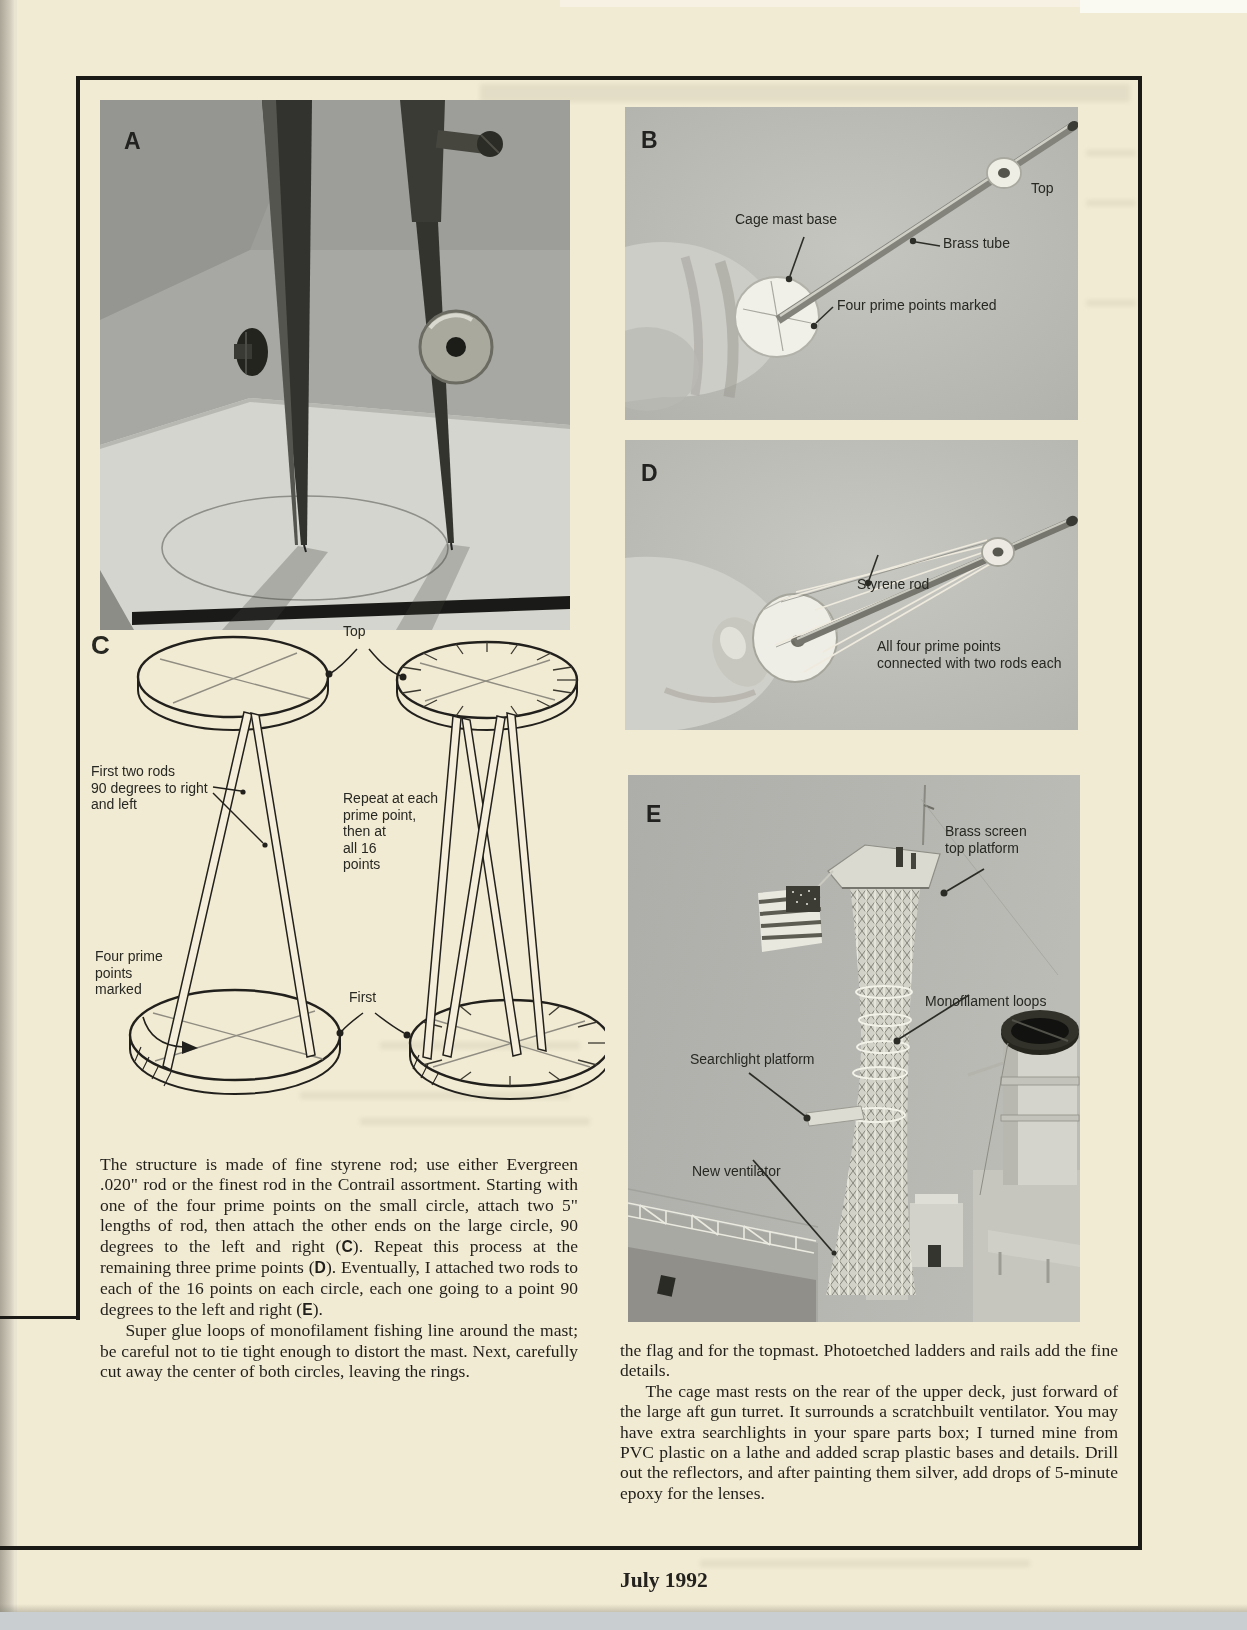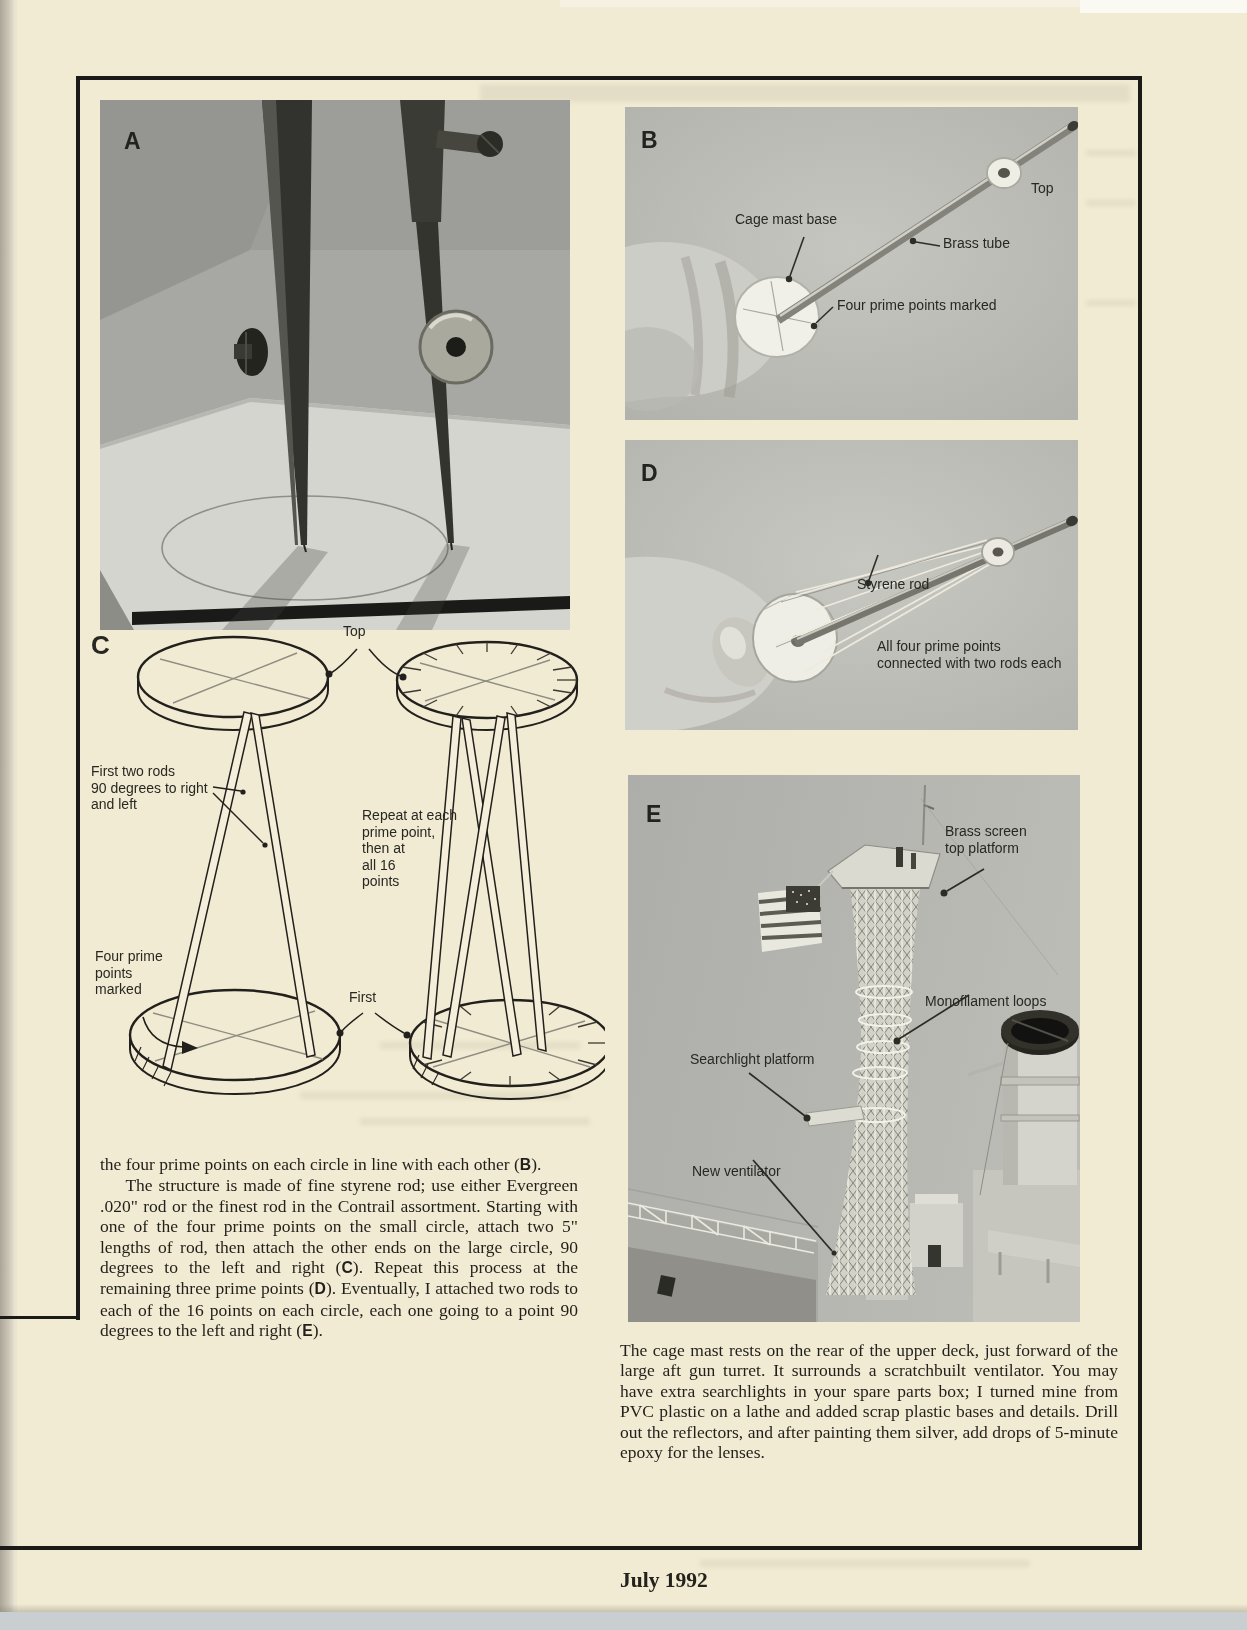--- a/index.html
+++ b/index.html
@@ -415,37 +415,38 @@
       <circle cx="180" cy="230" r="2.6" fill="#22201c"></circle>
 
       <path d="M58,402 Q66,430 98,432" stroke="#22201c" stroke-width="1.6" fill="none"></path>
       <polygon points="97,426 113,433 97,439" fill="#22201c"></polygon>
     </svg>
     <span class="anno" style="left:6px;top:22px;font-weight:bold;font-size:26px;">C</span>
     <span class="anno" style="left:258px;top:8px;">Top</span>
     <span class="anno" style="left:6px;top:148px;">First two rods
 90 degrees to right
 and left</span>
-    <span class="anno" style="left:258px;top:192px;margin-left:19px;">Repeat at each
+    <span class="anno" style="left:258px;top:175px;">Repeat at each
 prime point,
 then at
 all 16
 points</span>
     <span class="anno" style="left:10px;top:333px;">Four prime
 points
 marked</span>
     <span class="anno" style="left:264px;top:374px;">First</span>
   </div>
 
   <div class="col" style="left:100px;top:1154px;width:478px;">
-    <p class="rich">the four prime points on each circle in line with each other (<b class="figref">B</b>).</p>
     <p class="rich">The structure is made of fine styrene rod; use either Evergreen .020" rod or the finest rod in the Contrail assortment. Starting with one of the four prime points on the small circle, attach two 5" lengths of rod, then attach the other ends on the large circle, 90 degrees to the left and right (<b class="figref">C</b>). Repeat this process at the remaining three prime points (<b class="figref">D</b>). Eventually, I attached two rods to each of the 16 points on each circle, each one going to a point 90 degrees to the left and right (<b class="figref">E</b>).</p>
+    <p class="rich">Super glue loops of monofilament fishing line around the mast; be careful not to tie tight enough to distort the mast. Next, carefully cut away the center of both circles, leaving the rings.</p>
   </div>
 
   <div class="col" style="left:620px;top:1340px;width:498px;">
+    <p class="rich">the flag and for the topmast. Photoetched ladders and rails add the fine details.</p>
     <p class="rich">The cage mast rests on the rear of the upper deck, just forward of the large aft gun turret. It surrounds a scratchbuilt ventilator. You may have extra searchlights in your spare parts box; I turned mine from PVC plastic on a lathe and added scrap plastic bases and details. Drill out the reflectors, and after painting them silver, add drops of 5-minute epoxy for the lenses.</p>
   </div>
 
   <div class="footer">
     <span>July 1992</span>
     <span>37</span>
   </div>
 
   <div class="edge-bottom-shadow"></div>
   <div class="edge-bottom"></div>

